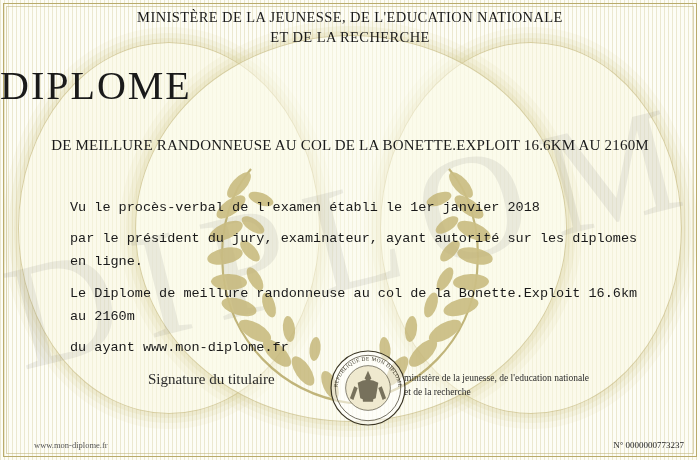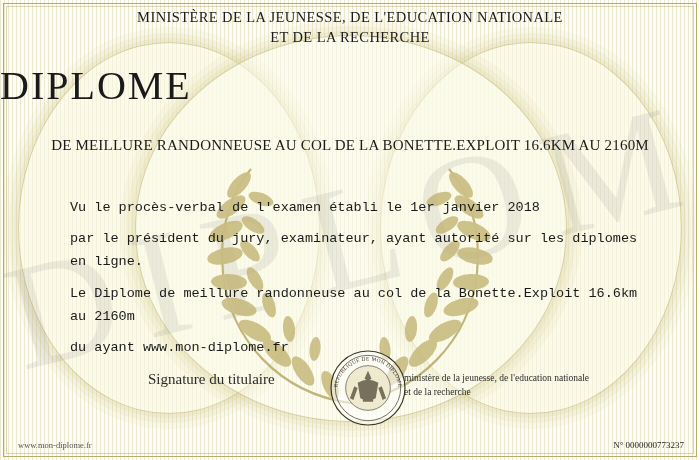--- a/index.html
+++ b/index.html
@@ -181,21 +181,21 @@
     left: 404px;
     top: 371px;
     width: 240px;
     font-size: 9.5px;
     line-height: 1.5;
     color: #2a2a2a;
   }
 
   .footer-left {
     position: absolute;
-    left: 18px;
+    left: 34px;
     bottom: 10px;
     font-size: 8.5px;
     color: #555;
   }
   .footer-right {
     position: absolute;
     right: 16px;
     bottom: 10px;
     font-size: 9px;
     color: #222;

